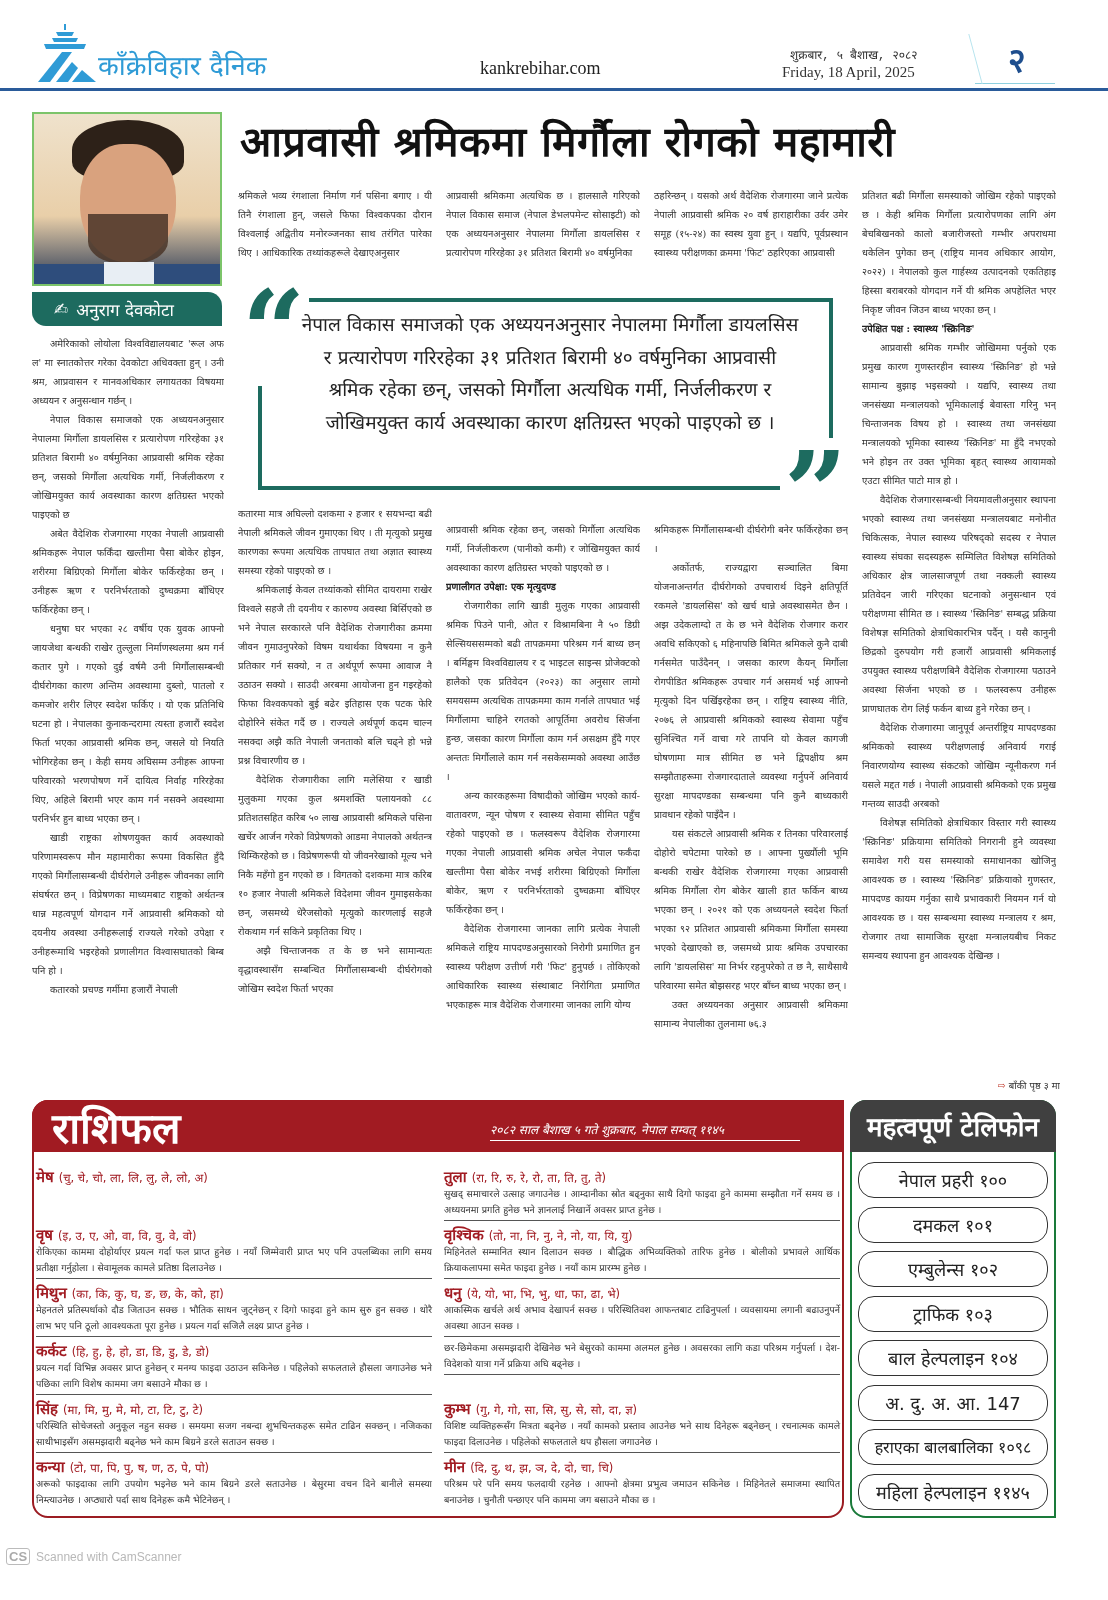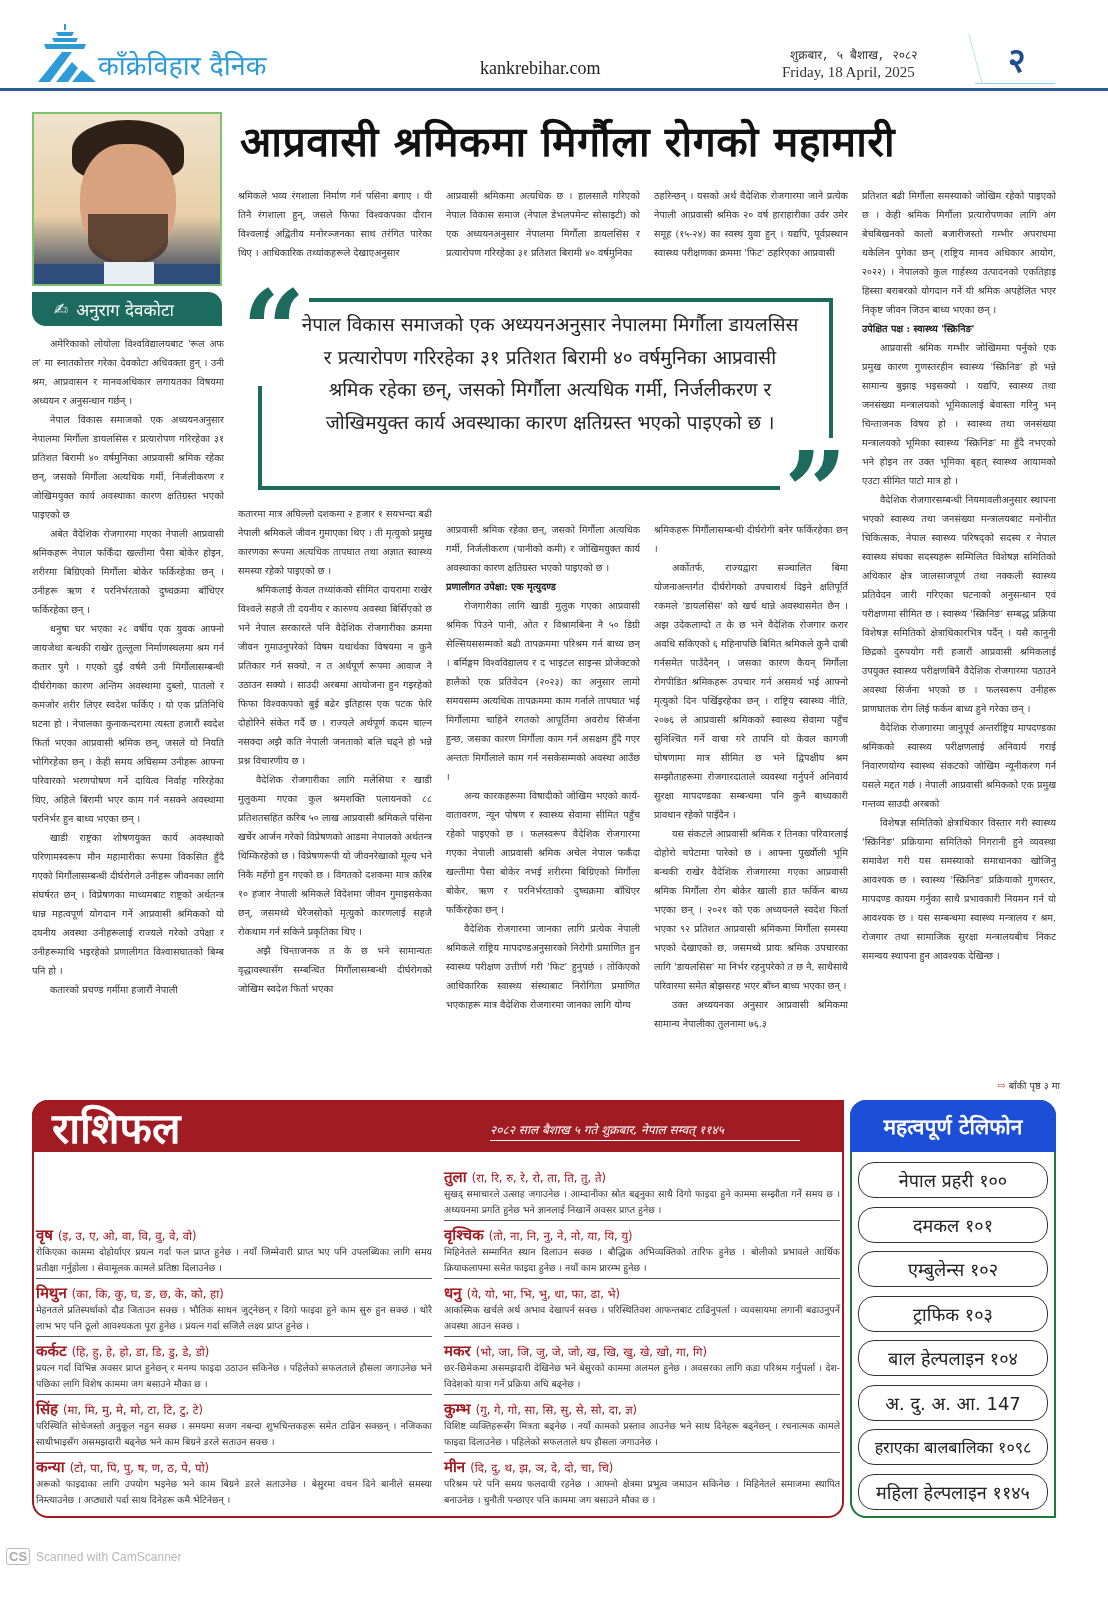--- a/index.html
+++ b/index.html
@@ -38,21 +38,21 @@
   .rashi-head { position: absolute; left: 32px; top: 1100px; width: 812px; height: 52px; background: #a11b22; border-radius: 16px 0 0 0; }
   .rashi-title { position: absolute; left: 52px; top: 1098px; font-family: "DejaVu Sans", sans-serif; font-weight: bold; font-size: 42px; color: #fff; }
   .rashi-date { position: absolute; left: 490px; top: 1121px; color: #fff; font-family: "DejaVu Sans", sans-serif; font-size: 12px; font-style: italic; border-bottom: 1px solid #fff; padding-bottom: 2px; width: 310px; }
   .rashi-item { position: absolute; width: 396px; }
   .rashi-item .sign { color: #a11b22; font-family: "DejaVu Sans", sans-serif; font-weight: bold; font-size: 15px; }
   .rashi-item .letters { color: #a11b22; font-family: "DejaVu Sans", sans-serif; font-size: 11.5px; }
   .rashi-item .txt { font-size: 9.4px; line-height: 16px; color: #333; border-bottom: 1.5px solid #555; padding-bottom: 2px; text-align: justify; }
   .rashi-item.last .txt { border-bottom: none; }
 
   .phone { position: absolute; left: 850px; top: 1100px; width: 206px; height: 418px; border: 2px solid #1a7a3a; border-radius: 16px 16px 0 16px; }
-  .phone-head { position: absolute; left: 850px; top: 1100px; width: 206px; height: 52px; background: #1d4ed8; border-radius: 16px 16px 0 0; color: #fff; font-family: "DejaVu Sans", sans-serif; font-weight: bold; font-size: 21px; display: flex; align-items: center; justify-content: center; }
+  .phone-head { position: absolute; left: 850px; top: 1100px; width: 206px; height: 52px; background: #404040; border-radius: 16px 16px 0 0; color: #fff; font-family: "DejaVu Sans", sans-serif; font-weight: bold; font-size: 26px; display: flex; align-items: center; justify-content: center; }
   .phone-item { position: absolute; left: 858px; width: 190px; height: 36px; border: 1.5px solid #333; border-radius: 16px; display: flex; align-items: center; justify-content: center; font-family: "DejaVu Sans", sans-serif; font-size: 18px; color: #222; white-space: nowrap; }
 
   .scanner { position: absolute; left: 6px; top: 1548px; display: flex; align-items: center; gap: 6px; color: #b8b8b8; font-family: "Liberation Sans", sans-serif; font-size: 12px; }
   .scanner .cs { border: 1.5px solid #bbb; border-radius: 3px; padding: 0 2px; font-weight: bold; font-size: 13px; color: #aaa; }
 </style>
 </head>
 <body>
 
 <div class="masthead">
   <svg class="logo-mark" viewBox="0 0 60 62">
@@ -144,20 +144,21 @@
   <span>बाँकी पृष्ठ ३ मा</span>
 </div>
 
 <div class="rashi"></div>
 <div class="rashi-head"></div>
 <div class="rashi-title">राशिफल</div>
 <div class="rashi-date">२०८२ साल बैशाख ५ गते शुक्रबार, नेपाल सम्वत् ११४५</div>
 
 <div id="rashi-items">
     <div class="rashi-item" style="left: 36px; top: 1166px;">
+      <div><span class="sign">मेष</span> <span class="letters">(चु, चे, चो, ला, लि, लु, ले, लो, अ)</span></div>
     </div>
     <div class="rashi-item" style="left: 36px; top: 1224px;">
       <div><span class="sign">वृष</span> <span class="letters">(इ, उ, ए, ओ, वा, वि, वु, वे, वो)</span></div>
       <div class="txt">रोकिएका काममा दोहोर्याएर प्रयत्न गर्दा फल प्राप्त हुनेछ । नयाँ जिम्मेवारी प्राप्त भए पनि उपलब्धिका लागि समय प्रतीक्षा गर्नुहोला । सेवामूलक कामले प्रतिष्ठा दिलाउनेछ ।</div>
     </div>
     <div class="rashi-item" style="left: 36px; top: 1282px;">
       <div><span class="sign">मिथुन</span> <span class="letters">(का, कि, कु, घ, ङ, छ, के, को, हा)</span></div>
       <div class="txt">मेहनतले प्रतिस्पर्धाको दौड जिताउन सक्छ । भौतिक साधन जुट्नेछन् र दिगो फाइदा हुने काम सुरु हुन सक्छ । थोरै लाभ भए पनि ठूलो आवश्यकता पूरा हुनेछ । प्रयत्न गर्दा सजिलै लक्ष्य प्राप्त हुनेछ ।</div>
     </div>
     <div class="rashi-item" style="left: 36px; top: 1340px;">
@@ -178,21 +179,20 @@
     </div>
     <div class="rashi-item" style="left: 444px; top: 1224px;">
       <div><span class="sign">वृश्चिक</span> <span class="letters">(तो, ना, नि, नु, ने, नो, या, यि, यु)</span></div>
       <div class="txt">मिहिनेतले सम्मानित स्थान दिलाउन सक्छ । बौद्धिक अभिव्यक्तिको तारिफ हुनेछ । बोलीको प्रभावले आर्थिक क्रियाकलापमा समेत फाइदा हुनेछ । नयाँ काम प्रारम्भ हुनेछ ।</div>
     </div>
     <div class="rashi-item" style="left: 444px; top: 1282px;">
       <div><span class="sign">धनु</span> <span class="letters">(ये, यो, भा, भि, भु, धा, फा, ढा, भे)</span></div>
       <div class="txt">आकस्मिक खर्चले अर्थ अभाव देखापर्न सक्छ । परिस्थितिवश आफन्तबाट टाढिनुपर्ला । व्यवसायमा लगानी बढाउनुपर्ने अवस्था आउन सक्छ ।</div>
     </div>
     <div class="rashi-item" style="left: 444px; top: 1340px;">
-      <div><span class="sign">मकर</span> <span class="letters">(भो, जा, जि, जु, जे, जो, ख, खि, खु, खे, खो, गा, गि)</span></div>
       <div class="txt">छर-छिमेकमा असमझदारी देखिनेछ भने बेसुरको काममा अलमल हुनेछ । अवसरका लागि कडा परिश्रम गर्नुपर्ला । देश-विदेशको यात्रा गर्ने प्रक्रिया अघि बढ्नेछ ।</div>
     </div>
     <div class="rashi-item" style="left: 444px; top: 1398px;">
       <div><span class="sign">कुम्भ</span> <span class="letters">(गु, गे, गो, सा, सि, सु, से, सो, दा, ज्ञ)</span></div>
       <div class="txt">विशिष्ट व्यक्तिहरूसँग मित्रता बढ्नेछ । नयाँ कामको प्रस्ताव आउनेछ भने साथ दिनेहरू बढ्नेछन् । रचनात्मक कामले फाइदा दिलाउनेछ । पहिलेको सफलताले थप हौसला जगाउनेछ ।</div>
     </div>
     <div class="rashi-item last" style="left: 444px; top: 1456px;">
       <div><span class="sign">मीन</span> <span class="letters">(दि, दु, थ, झ, ञ, दे, दो, चा, चि)</span></div>
       <div class="txt">परिश्रम परे पनि समय फलदायी रहनेछ । आफ्नो क्षेत्रमा प्रभुत्व जमाउन सकिनेछ । मिहिनेतले समाजमा स्थापित बनाउनेछ । चुनौती पन्छाएर पनि काममा जग बसाउने मौका छ ।</div>
     </div>

